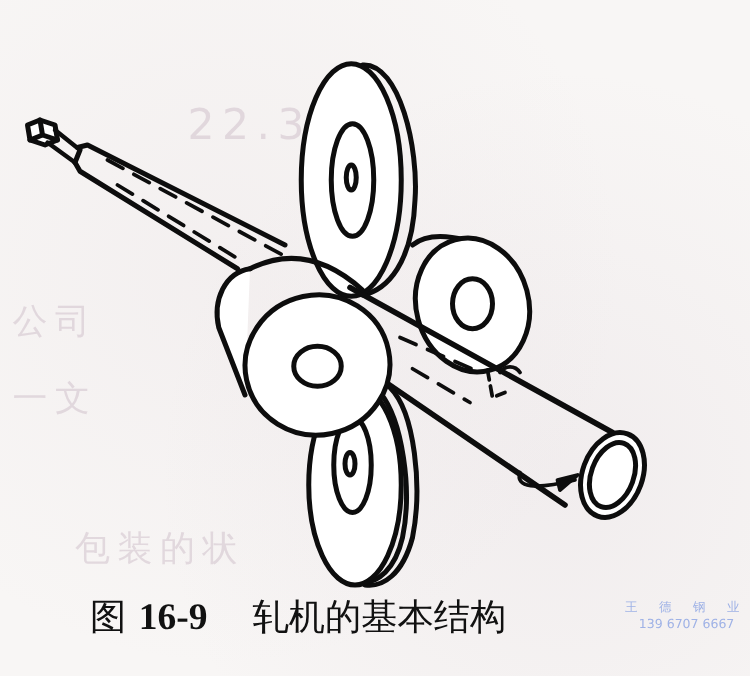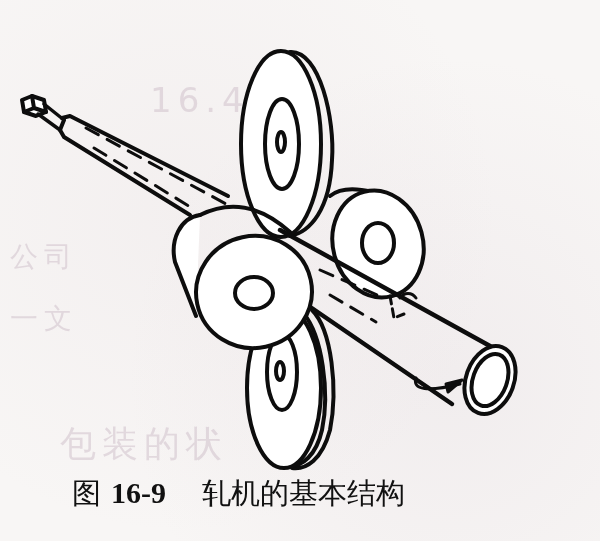--- a/index.html
+++ b/index.html
@@ -32,24 +32,24 @@
     color: #9fb2e6; font-family: "DejaVu Sans", sans-serif;
     font-size: 10px; line-height: 13px; text-align: center;
   }
   .watermark .wm-name { letter-spacing: 7px; }
 </style>
 </head>
 <body>
 
 <div class="page">
 
-  <div class="bleed" style="left:150px; top:80px; font-size:34px;">16.4</div>
+  <div class="bleed" style="left:150px; top:80px; font-size:34px;">22.3</div>
   <div class="bleed" style="left:10px; top:300px; font-size:28px;">一文</div>
   <div class="bleed" style="left:10px; top:238px; font-size:28px;">公司</div>
-  <div class="bleed" style="left:60px; top:420px; font-size:36px;">包装的状</div>
+  <div class="bleed" style="left:60px; top:420px; font-size:28px;">包装的状</div>
 
   <svg class="figure" width="600" height="541" viewBox="0 0 600 541" fill="none" stroke="#0d0d0d" stroke-width="4" stroke-linecap="round" stroke-linejoin="round">
 
     <g>
       <path d="M22 100 L32 96 L44 100 L46 112 L36 116 L24 112 Z" fill="#fff"></path>
       <path d="M32 96 L34 108 L46 112 M34 108 L24 112"></path>
       <path d="M44 104 L64 120 M38 114 L60 130" stroke-width="3.5"></path>
     </g>
 
     <g>
@@ -102,13 +102,17 @@
       <path d="M200 215 C 230 200, 260 205, 290 232"></path>
       <ellipse cx="254" cy="292" rx="58" ry="56" fill="#fff" transform="rotate(-12 254 292)"></ellipse>
       <ellipse cx="254" cy="293" rx="19" ry="16"></ellipse>
     </g>
   </svg>
 
   <div class="caption">
     <span>图</span><span class="num">16-9</span><span>轧机的基本结构</span>
   </div>
 
+  <div class="watermark">
+    <div class="wm-name">王 德 钢 业</div>
+    <div>139 6707 6667</div>
+  </div>
 </div>
 
 </body></html>

